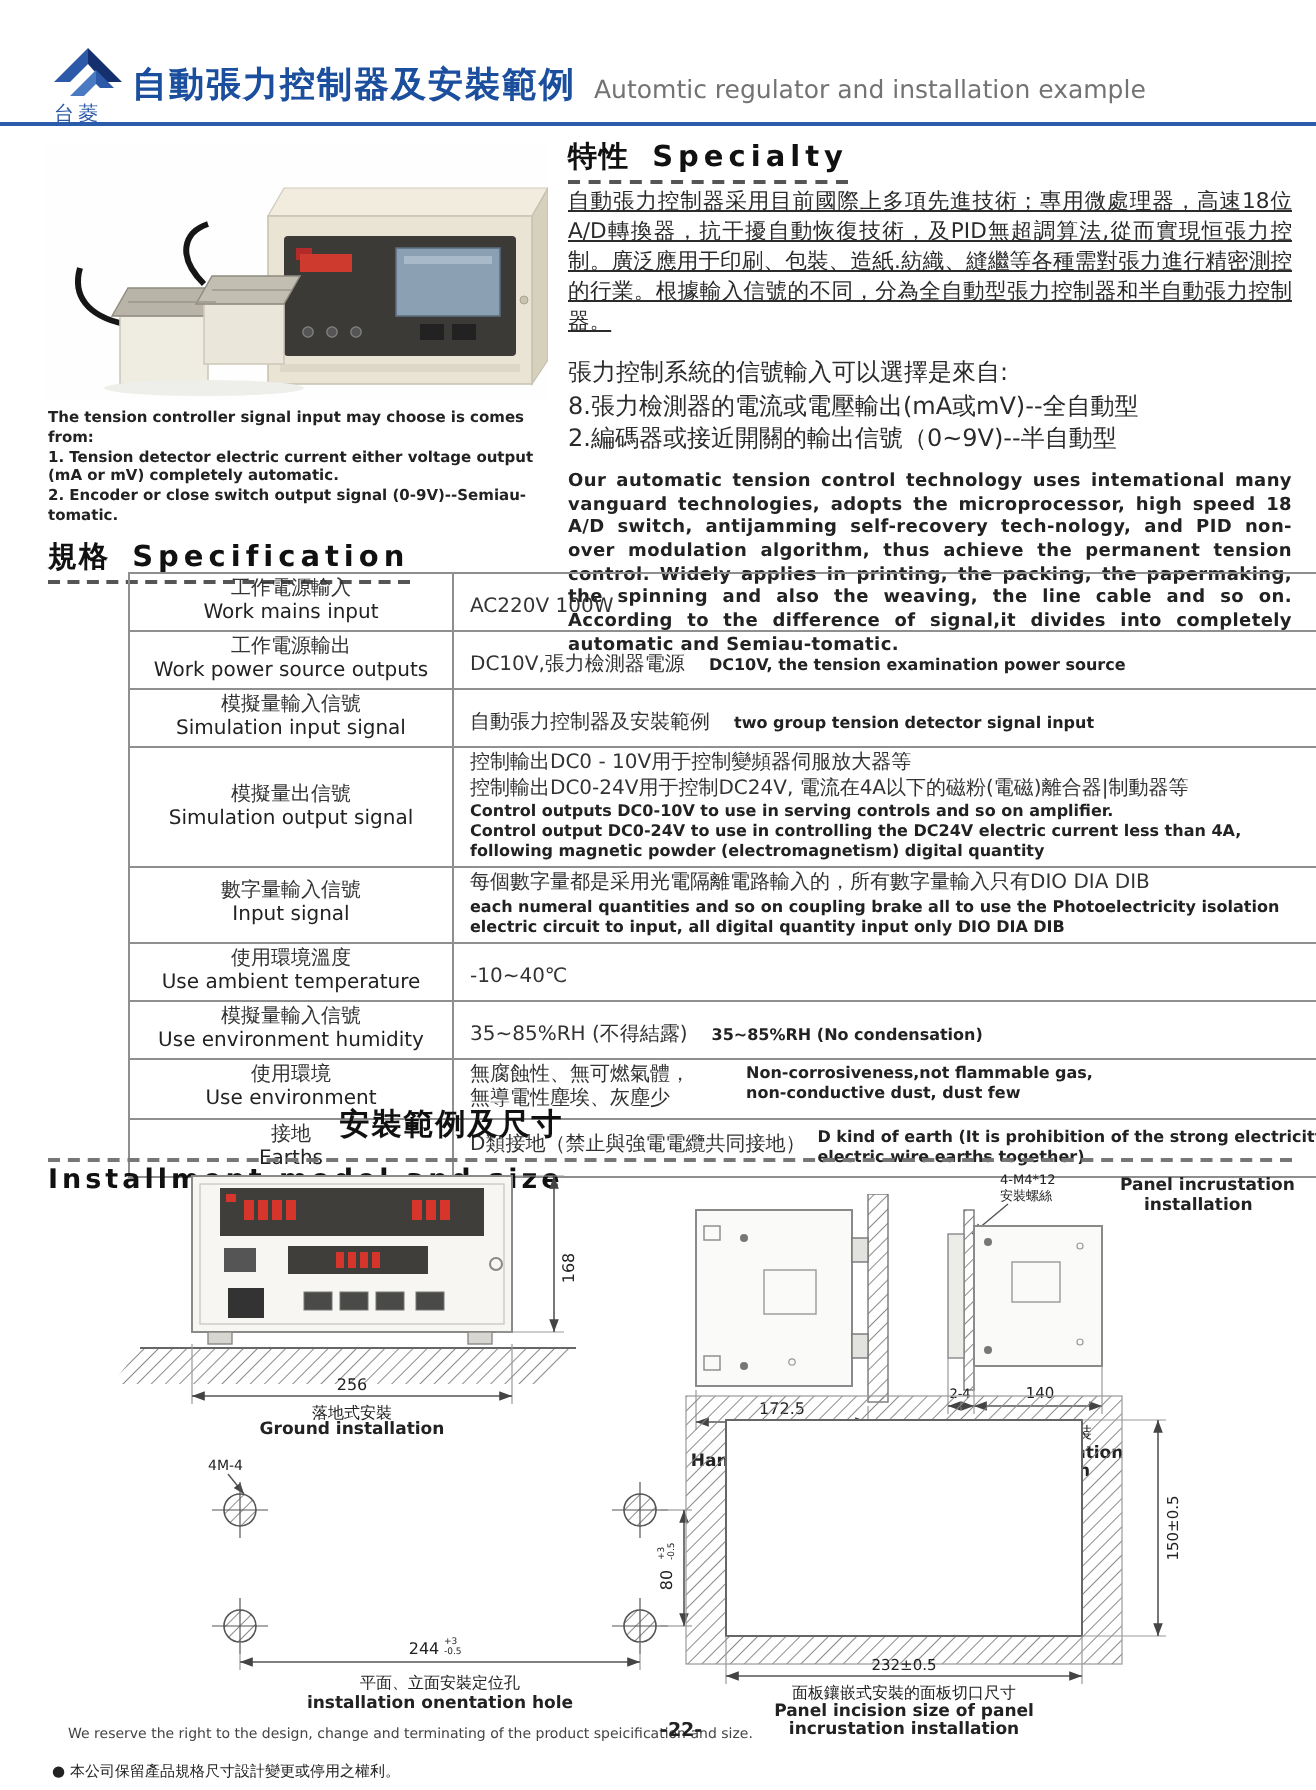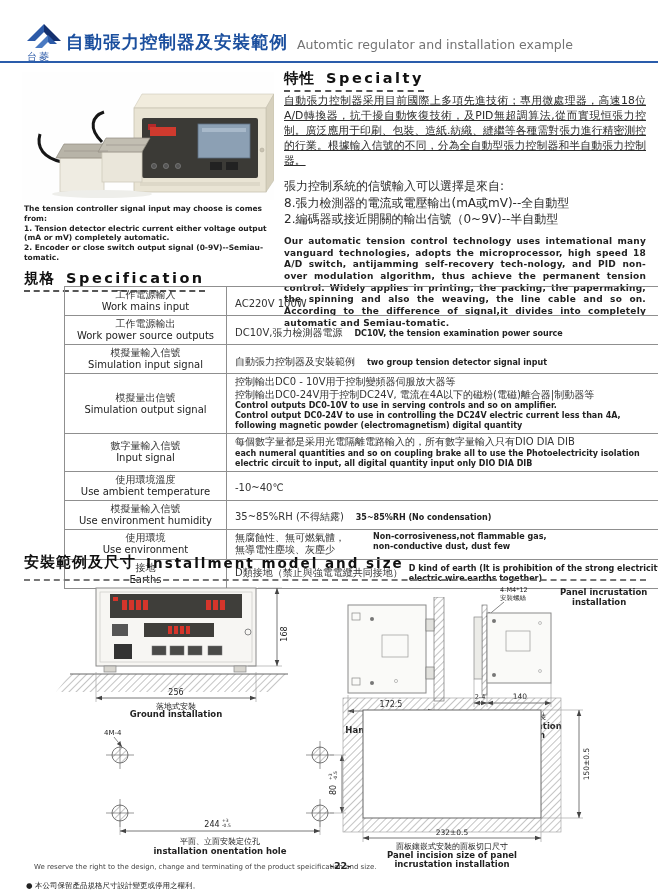--- a/index.html
+++ b/index.html
@@ -40,21 +40,21 @@
   .ve { font-size:8px; font-weight:700; color:#222; line-height:1.25; }
   .inline { display:inline; margin-left:12px; }
   .vz.inlinezh { display:inline; }
   .two-col { }
   .two-col .cols { display:flex; gap:28px; }
   .row-flex { display:flex; gap:6px; align-items:center; }
   .row-flex .vz { white-space:nowrap; }
   td .ve:empty, td .vz:empty { display:none; }
 
   
-  .install-heading { position:absolute; left:24px; top:553px; display:flex; align-items:flex-end; gap:10px; }
+  .install-heading { position:absolute; left:24px; top:553px; display:flex; align-items:flex-end; gap:10px;flex-direction:column; }
   .install-heading .zh { font-size:15px; font-weight:700; color:#111; letter-spacing:1px; }
   .install-heading .en { font-size:13.5px; font-weight:700; color:#111; letter-spacing:2px; padding-bottom:1px; }
   .install-rule { position:absolute; left:24px; top:579px; width:622px; border-top:2px dashed #777; }
 
   svg text { font-family:"DejaVu Sans","Liberation Sans",sans-serif; fill:#222; }
   .dg { position:absolute; }
 
   
   .footer-zh { position:absolute; left:26px; top:853px; font-size:7.5px; color:#222;margin-top:28px; }
   .footer-en { position:absolute; left:34px; top:863px; font-size:7px; color:#444; }

